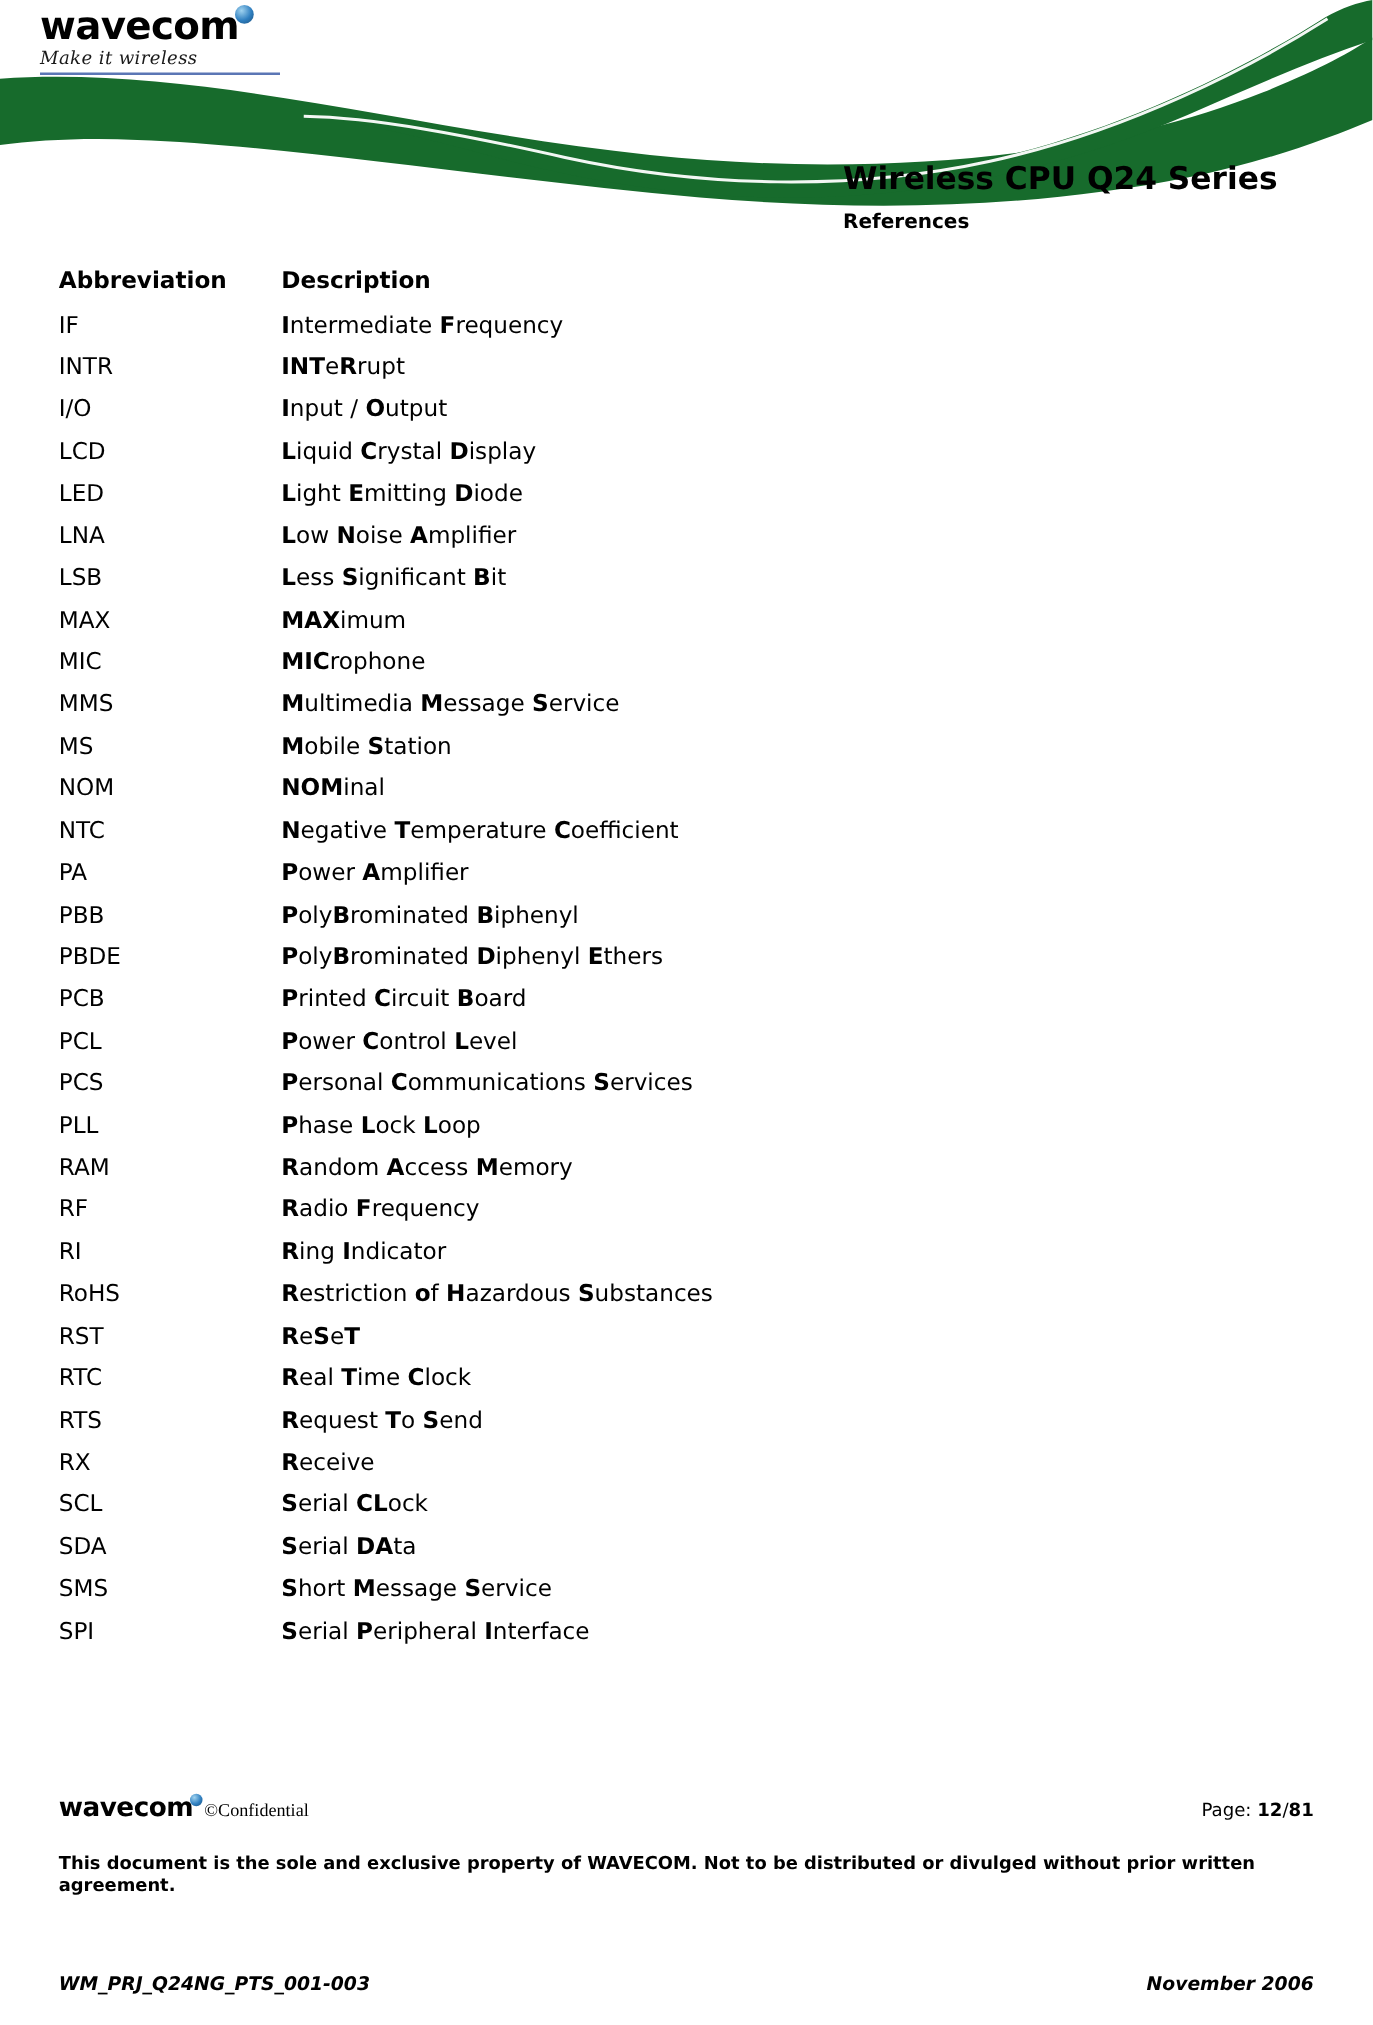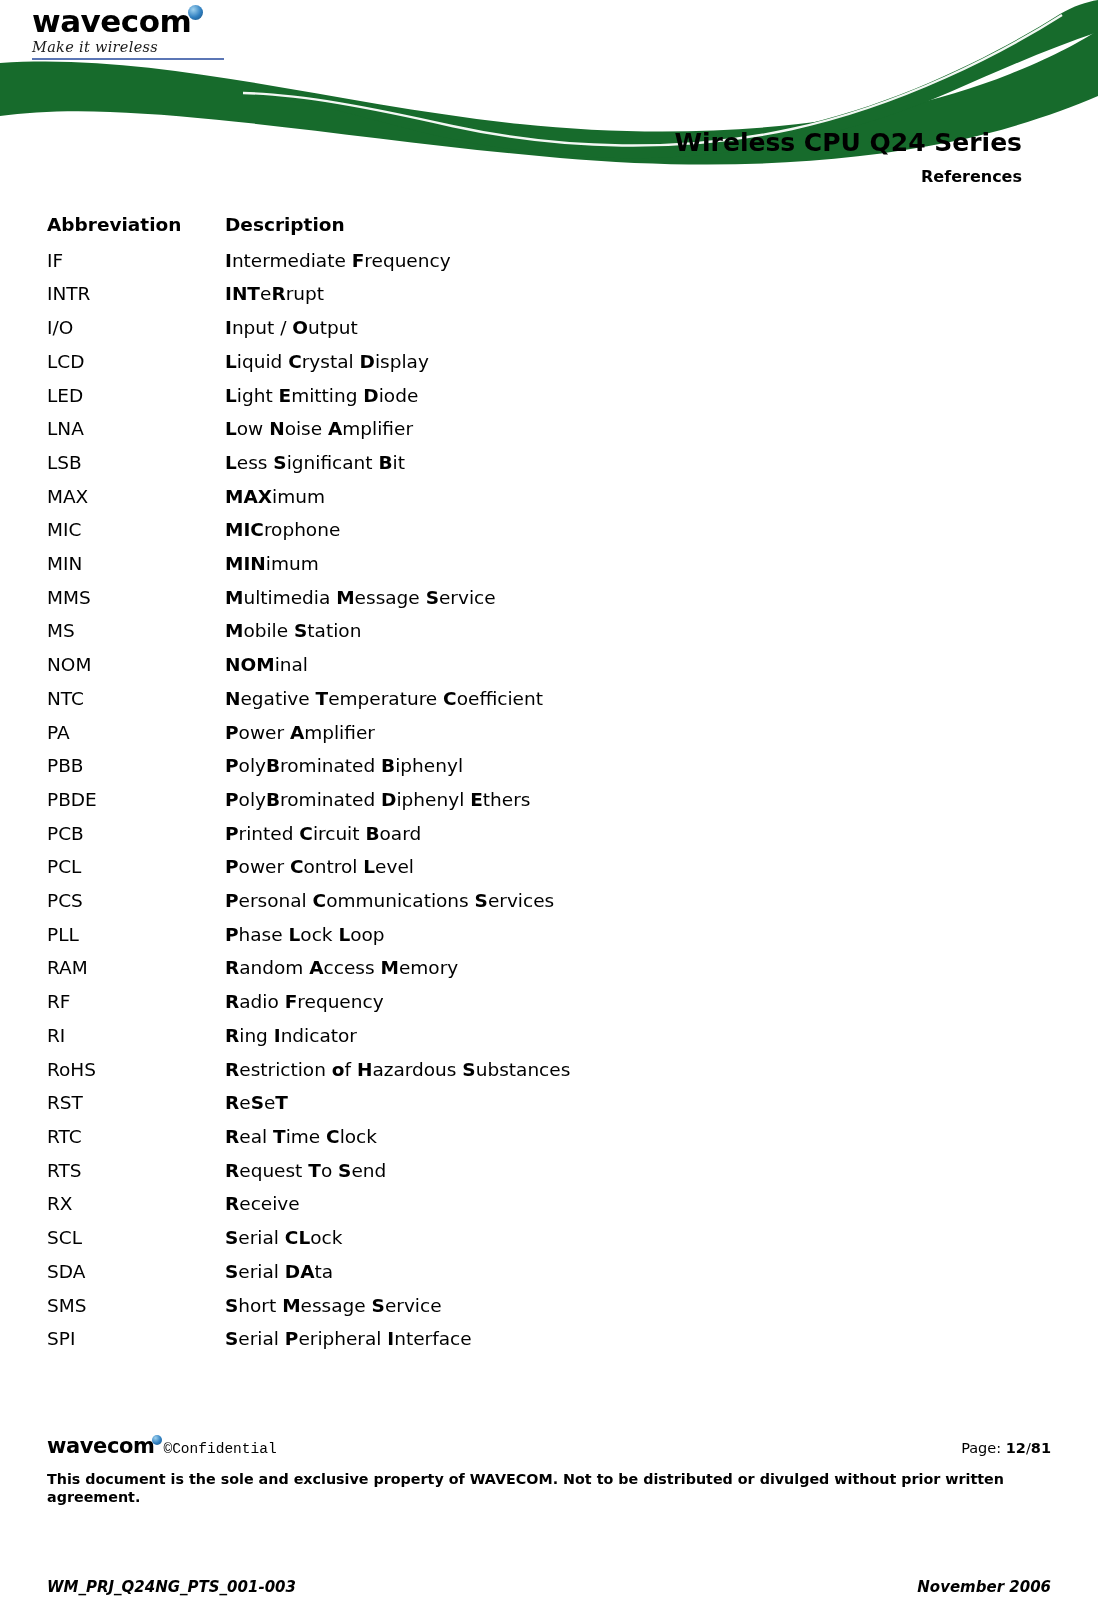--- a/index.html
+++ b/index.html
@@ -66,21 +66,21 @@
     width: 192px;
     height: 2px;
     background: #5b76b5;
   }
 
   
   .doc-title-wrap {
     position: absolute;
     right: 76px;
     top: 128px;
-    text-align: right;
+    text-align: left;
   }
   .doc-title {
     font-family: "DejaVu Sans", sans-serif;
     font-weight: bold;
     font-size: 25px;
     line-height: 1.18;
     color: #000;
     letter-spacing: 0px;
   }
   .doc-subtitle {
@@ -146,33 +146,33 @@
     display: inline-block;
     width: 10px; height: 10px;
     border-radius: 50%;
     background: radial-gradient(circle at 35% 30%, #9fd2ef 0%, #2f7fc0 55%, #1b4e7a 100%);
     position: relative;
     top: -8px;
     margin-left: -2px;
     margin-right: 1px;
   }
   .footer-conf {
-    font-family: Liberation Mono, monospace;
+    font-family: Liberation Serif, serif;
     font-size: 14.5px;
     color: #000;
   }
   .footer-page {
     font-family: "DejaVu Sans", sans-serif;
     font-size: 14.5px;
     text-align: center;
   }
   .footer-page b { font-weight: bold; }
 
   .footer-disclaimer {
-    margin-top: 12px;
+    margin-top: 24px;
     font-family: "DejaVu Sans", sans-serif;
     font-weight: bold;
     font-size: 14.3px;
     line-height: 1.28;
     color: #000;
     width: 1004px;
   }
 
   .docfoot {
     position: absolute;
@@ -253,24 +253,20 @@
         <td class="cell-abbr">LSB</td>
         <td class="cell-desc"><b>L</b>ess <b>S</b>ignificant <b>B</b>it</td>
       </tr>
       <tr>
         <td class="cell-abbr">MAX</td>
         <td class="cell-desc"><b>MAX</b>imum</td>
       </tr>
       <tr>
         <td class="cell-abbr">MIC</td>
         <td class="cell-desc"><b>MIC</b>rophone</td>
-      </tr>
-      <tr>
-        <td class="cell-abbr">MIN</td>
-        <td class="cell-desc"><b>MIN</b>imum</td>
       </tr>
       <tr>
         <td class="cell-abbr">MMS</td>
         <td class="cell-desc"><b>M</b>ultimedia <b>M</b>essage <b>S</b>ervice</td>
       </tr>
       <tr>
         <td class="cell-abbr">MS</td>
         <td class="cell-desc"><b>M</b>obile <b>S</b>tation</td>
       </tr>
       <tr>

